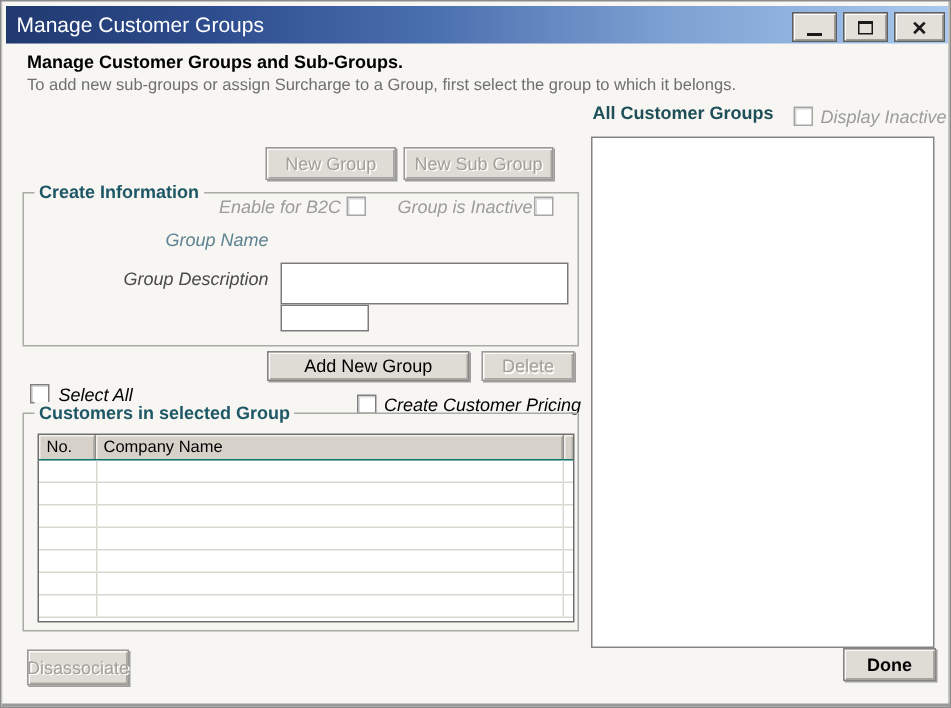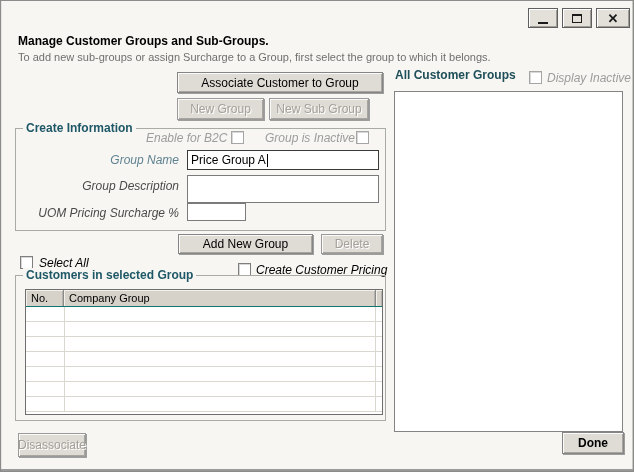--- a/index.html
+++ b/index.html
@@ -66,81 +66,78 @@
   .th.tail { width:6px; border-right:none; }
   .trow { height:15px; border-bottom:1px solid #DAD7CF; position:relative; }
   .trow::before { content:""; position:absolute; left:38px; top:0; bottom:0; width:1px; background:#DAD7CF; }
   .trow::after  { content:""; position:absolute; right:6px; top:0; bottom:0; width:1px; background:#DAD7CF; }
 </style>
 </head>
 <body>
 
 <div class="window">
 
+  <div class="titlebar">
+    <span>Manage Customer Groups</span>
+  </div>
   <div class="tb-btn" style="left:527px; width:30px;">
     <span class="glyph-min"></span>
   </div>
   <div class="tb-btn" style="left:561px; width:30px;">
     <span class="glyph-max"></span>
   </div>
   <div class="tb-btn" style="left:595px; width:34px;">
     <span class="glyph-close">✕</span>
   </div>
 
   <div class="subtitle">Manage Customer Groups and Sub-Groups.</div>
   <div class="desc">To add new sub-groups or assign Surcharge to a Group, first select the group to which it belongs.</div>
 
-  <div class="btn" style="left:176px; top:71px; width:206px; height:21px;">Associate Customer to Group</div>
   <div class="btn disabled" style="left:176px; top:97px; width:87px; height:22px;">New Group</div>
   <div class="btn disabled" style="left:268px; top:97px; width:100px; height:22px;">New Sub Group</div>
 
   <div class="section-title" style="left:394px; top:67px;">All Customer Groups</div>
   <div class="chk disabled" style="left:528px; top:70px;"></div>
   <div class="lbl gray" style="left:546px; top:70px;">Display Inactive</div>
   <div class="listbox" style="left:393px; top:90px; width:229px; height:341px;"></div>
 
   <div class="gbox" style="left:14px; top:127px; width:371px; height:103px;">
     <div class="gbox-legend">Create Information</div>
   </div>
   <div class="lbl gray" style="left:145px; top:130px;">Enable for B2C</div>
   <div class="chk disabled" style="left:230px; top:130px;"></div>
   <div class="lbl gray" style="left:264px; top:130px;">Group is Inactive</div>
   <div class="chk disabled" style="left:355px; top:130px;"></div>
 
   <div class="lbl field" style="left:20px; top:152px; width:158px; color:#5E8290;">Group Name</div>
-  <div class="textbox" style="left:186px; top:149px; width:192px; height:20px; border:1px solid #3A3A3A;">
-    <span>Price Group A</span>
-      <span class="caret"></span>
-  </div>
 
   <div class="lbl field" style="left:20px; top:178px; width:158px;">Group Description</div>
   <div class="textbox" style="left:186px; top:174px; width:192px; height:28px; border:1px solid #7B7B7B; align-items:flex-start;">
     <span></span>
   </div>
 
-  <div class="lbl field" style="left:20px; top:205px; width:158px;">UOM Pricing Surcharge %</div>
   <div class="textbox" style="left:186px; top:202px; width:59px; height:18px; border:1px solid #7B7B7B;">
     <span></span>
   </div>
 
   <div class="btn" style="left:177px; top:233px; width:135px; height:20px;">Add New Group</div>
   <div class="btn disabled" style="left:320px; top:233px; width:62px; height:20px;">Delete</div>
 
   <div class="chk" style="left:19px; top:255px;"></div>
   <div class="lbl" style="left:38px; top:255px;">Select All</div>
   <div class="chk" style="left:237px; top:262px;"></div>
   <div class="lbl" style="left:255px; top:262px;">Create Customer Pricing</div>
 
   <div class="gbox" style="left:14px; top:274px; width:371px; height:146px;">
     <div class="gbox-legend">Customers in selected Group</div>
   </div>
   <div class="table" style="left:24px; top:288px; width:358px; height:126px;">
     <div class="thead">
       <div class="th no">No.</div>
-      <div class="th company">Company Group</div>
+      <div class="th company">Company Name</div>
       <div class="th tail"></div>
     </div>
     <div class="trow"></div>
     <div class="trow"></div>
     <div class="trow"></div>
     <div class="trow"></div>
     <div class="trow"></div>
     <div class="trow"></div>
     <div class="trow"></div>
   </div>

